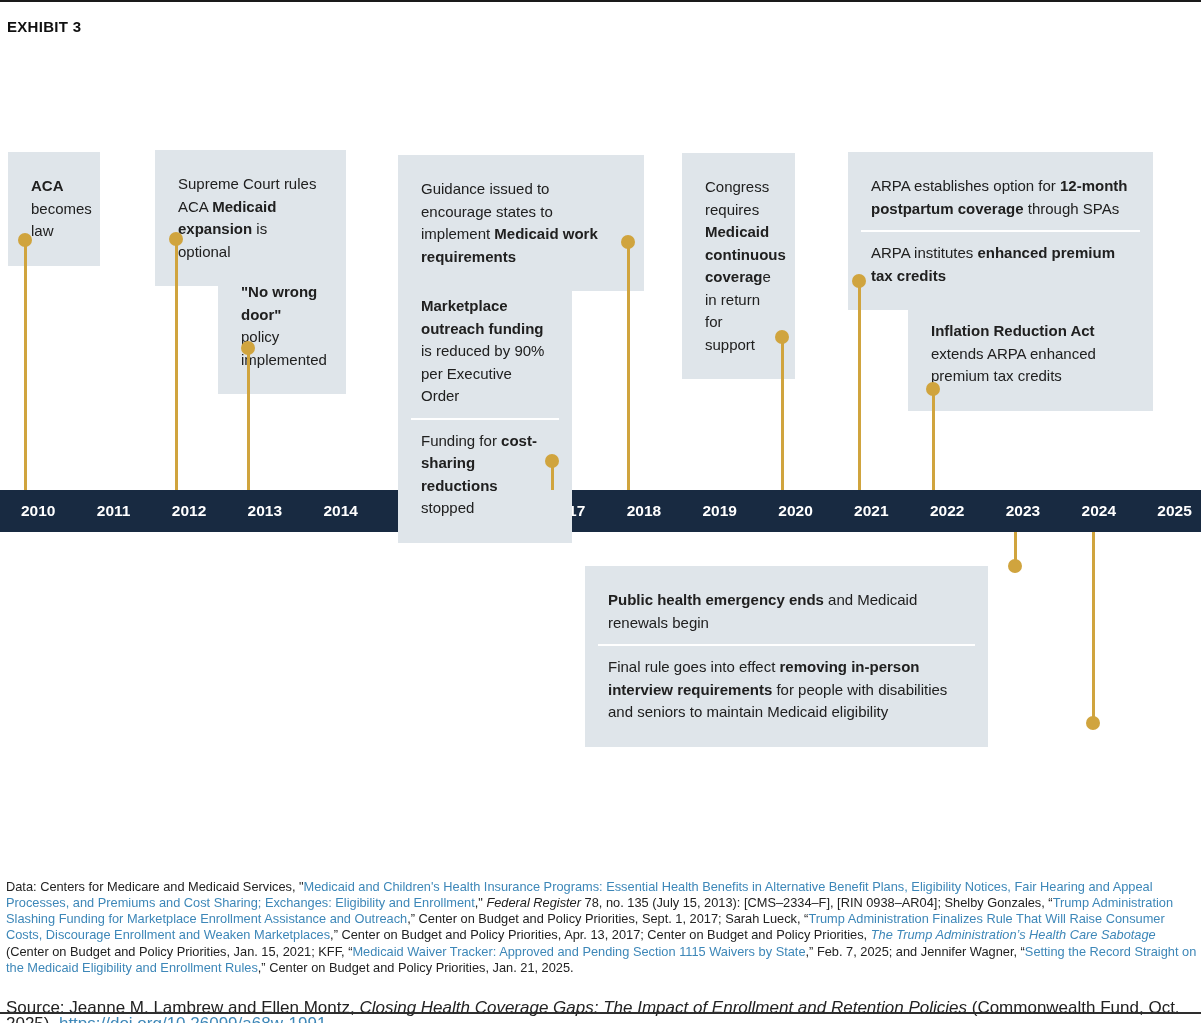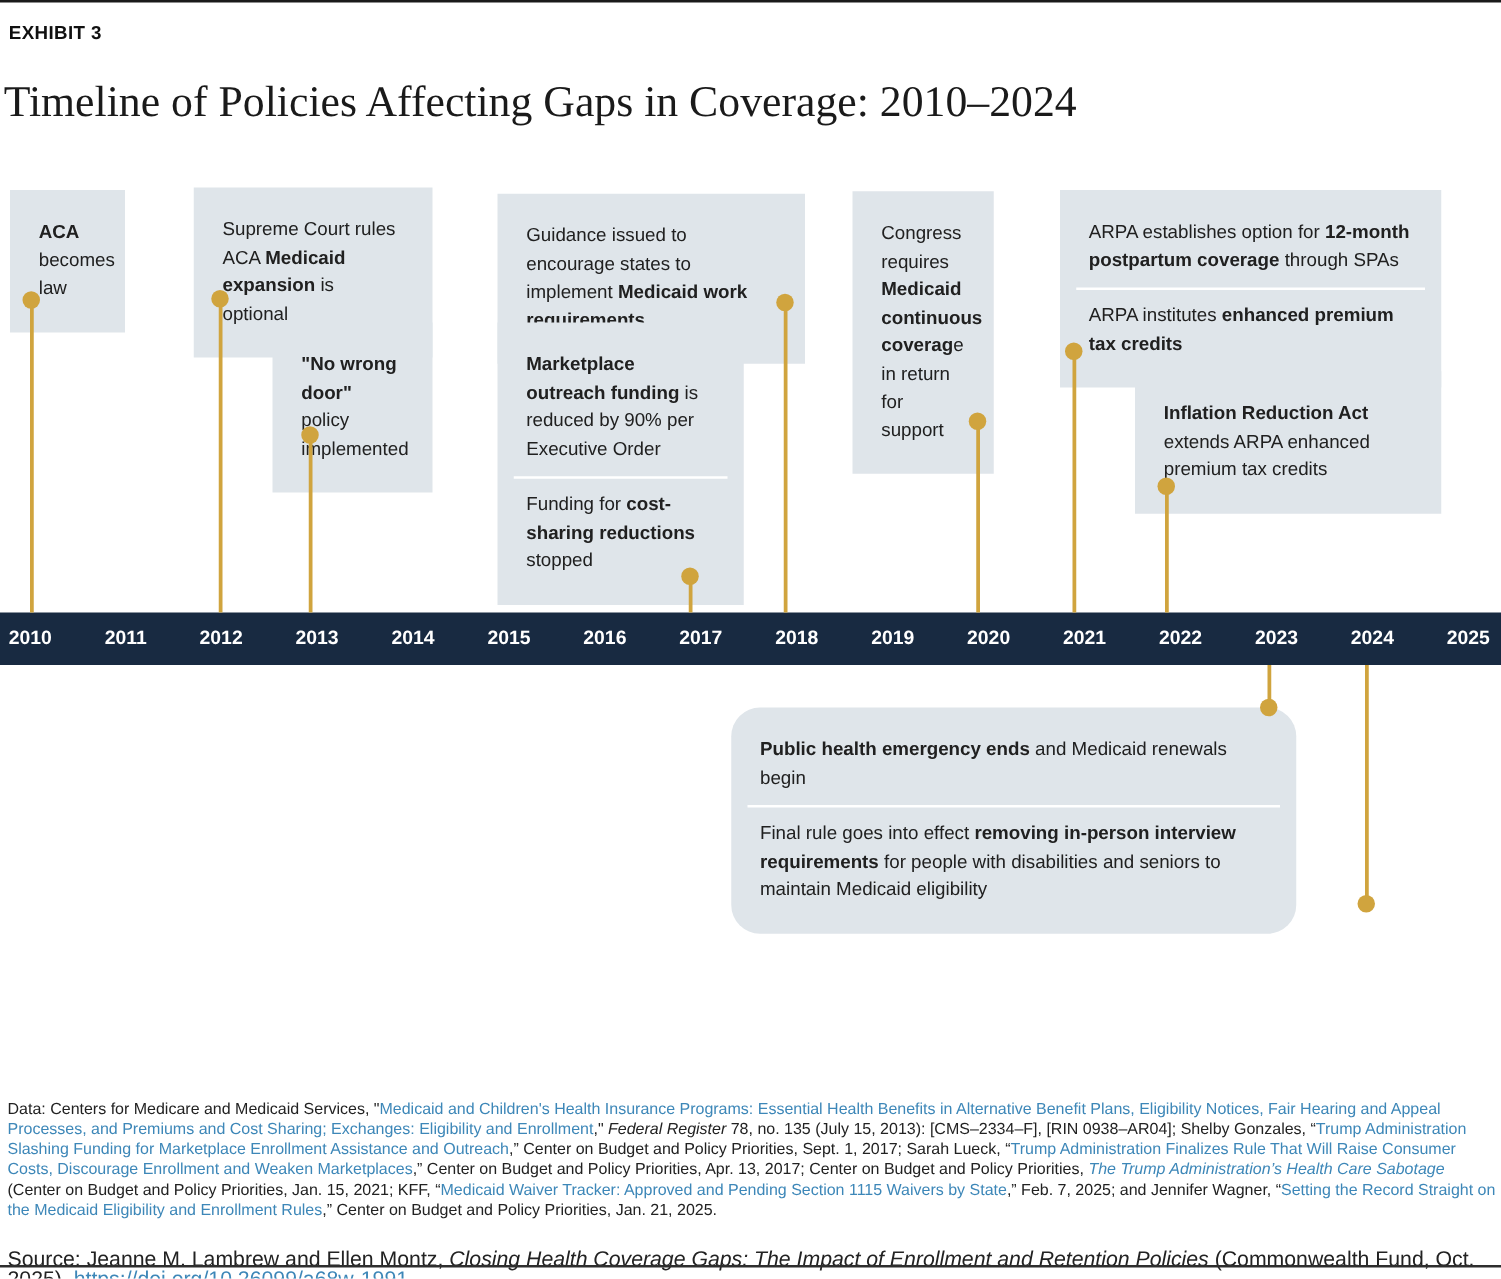--- a/index.html
+++ b/index.html
@@ -15,21 +15,21 @@
     position:relative;width:1201px;height:1023px;background:#fff;overflow:hidden;
     font-family:"Liberation Sans",sans-serif;color:var(--ink);
   }
   .rule{position:absolute;left:0;width:100%;background:#1a1a1a;}
   #top-rule{top:0;height:2px;}
   #bottom-rule{top:1012px;height:2px;background:#2e2e2e;}
   #exhibit-label{position:absolute;left:7px;top:18px;font-size:15px;font-weight:700;letter-spacing:.02em;color:#101010;}
   #page-title{position:absolute;left:3px;top:62px;font-family:"Liberation Serif",serif;font-weight:400;font-size:35px;color:#1a1a1a;}
   
   #timeline-bar{position:absolute;left:0;top:490px;width:1201px;height:42px;background:var(--navy);
-    display:flex;justify-content:space-between;align-items:center;padding:0 9px 0 7px;}
+    display:flex;justify-content:space-between;align-items:center;padding:0 9px 0 21px;}
   #timeline-bar .year{color:#fff;font-weight:700;font-size:15.5px;}
   
   .box{position:absolute;background:var(--boxbg);padding:13px 13px;font-size:15px;line-height:1.5;color:#202020;z-index:1;}
   .box p{margin:10px;}
   .box .divider{height:2px;background:#fff;margin:10px 0;}
   .b{font-weight:700;}
   
   .connector{position:absolute;width:3px;background:var(--gold);z-index:2;}
   .connector .dot{position:absolute;left:50%;transform:translateX(-50%);width:14px;height:14px;border-radius:50%;background:var(--gold);}
   .connector .dot.top{top:-7px;}
@@ -42,39 +42,38 @@
   .link-italic{color:var(--link);font-style:italic;}
 </style>
 </head>
 <body>
 
 <div id="stage">
 
   <div id="top-rule" class="rule"></div>
 
   <div id="exhibit-label">EXHIBIT 3</div>
-  <h1 id="page-title" style="margin:0;">Timeline of Policies Affecting Gaps in Coverage: 2010–2024</h1>
 
   <div class="box" style="left:8px;top:152px;width:92px;">
     <p><span class="b">ACA</span><span> becomes law</span></p>
   </div>
 
   <div class="box" style="left:155px;top:150px;width:191px;">
     <p><span>Supreme Court rules ACA </span><span class="b">Medicaid expansion</span><span> is optional</span></p>
   </div>
 
   <div class="box" style="left:218px;top:258px;width:128px;">
     <p><span class="b">"No wrong door"</span><span> policy implemented</span></p>
   </div>
 
   <div class="box" style="left:398px;top:155px;width:246px;">
     <p><span>Guidance issued to encourage states to implement </span><span class="b">Medicaid work requirements</span></p>
   </div>
 
-  <div class="box" style="left:398px;top:258px;width:197px;">
+  <div class="box" style="left:398px;top:272px;width:174px;">
     <p><span class="b">Marketplace outreach funding</span><span> is reduced by 90% per Executive Order</span></p>
     <div class="divider"></div>
     <p><span>Funding for </span><span class="b">cost-sharing reductions</span><span> stopped</span></p>
   </div>
 
   <div class="box" style="left:682px;top:153px;width:113px;">
     <p><span>Congress requires </span><span class="b">Medicaid continuous coverag</span><span>e in return for support</span></p>
   </div>
 
   <div class="box" style="left:848px;top:152px;width:305px;">
@@ -130,21 +129,21 @@
       <div class="year">2018</div>
       <div class="year">2019</div>
       <div class="year">2020</div>
       <div class="year">2021</div>
       <div class="year">2022</div>
       <div class="year">2023</div>
       <div class="year">2024</div>
       <div class="year">2025</div>
     </div>
 
-  <div class="box" style="left:585px;top:566px;width:452px;border-radius:23px;">
+  <div class="box" style="left:585px;top:566px;width:403px;">
     <p><span class="b">Public health emergency ends</span><span> and Medicaid renewals begin</span></p>
     <div class="divider"></div>
     <p><span>Final rule goes into effect </span><span class="b">removing in-person interview requirements</span><span> for people with disabilities and seniors to maintain Medicaid eligibility</span></p>
   </div>
 
 
   <p id="data-note"><span>Data: Centers for Medicare and Medicaid Services, "</span><span class="link">Medicaid and Children's Health Insurance Programs: Essential Health Benefits in Alternative Benefit Plans, Eligibility Notices, Fair Hearing and Appeal Processes, and Premiums and Cost Sharing; Exchanges: Eligibility and Enrollment</span><span>," </span><span class="italic">Federal Register</span><span> 78, no. 135 (July 15, 2013): [CMS–2334–F], [RIN 0938–AR04]; Shelby Gonzales, “</span><span class="link">Trump Administration Slashing Funding for Marketplace Enrollment Assistance and Outreach</span><span>,” Center on Budget and Policy Priorities, Sept. 1, 2017; Sarah Lueck, “</span><span class="link">Trump Administration Finalizes Rule That Will Raise Consumer Costs, Discourage Enrollment and Weaken Marketplaces</span><span>,” Center on Budget and Policy Priorities, Apr. 13, 2017; Center on Budget and Policy Priorities, </span><span class="link-italic">The Trump Administration’s Health Care Sabotage</span><span> (Center on Budget and Policy Priorities, Jan. 15, 2021; KFF, “</span><span class="link">Medicaid Waiver Tracker: Approved and Pending Section 1115 Waivers by State</span><span>,” Feb. 7, 2025; and Jennifer Wagner, “</span><span class="link">Setting the Record Straight on the Medicaid Eligibility and Enrollment Rules</span><span>,” Center on Budget and Policy Priorities, Jan. 21, 2025.</span></p>
   <p id="source-note"><span>Source: Jeanne M. Lambrew and Ellen Montz, </span><span class="italic">Closing Health Coverage Gaps: The Impact of Enrollment and Retention Policies</span><span> (Commonwealth Fund, Oct. 2025). </span><span class="link">https://doi.org/10.26099/a68w-1991</span></p>
 
   <div id="bottom-rule" class="rule"></div>

